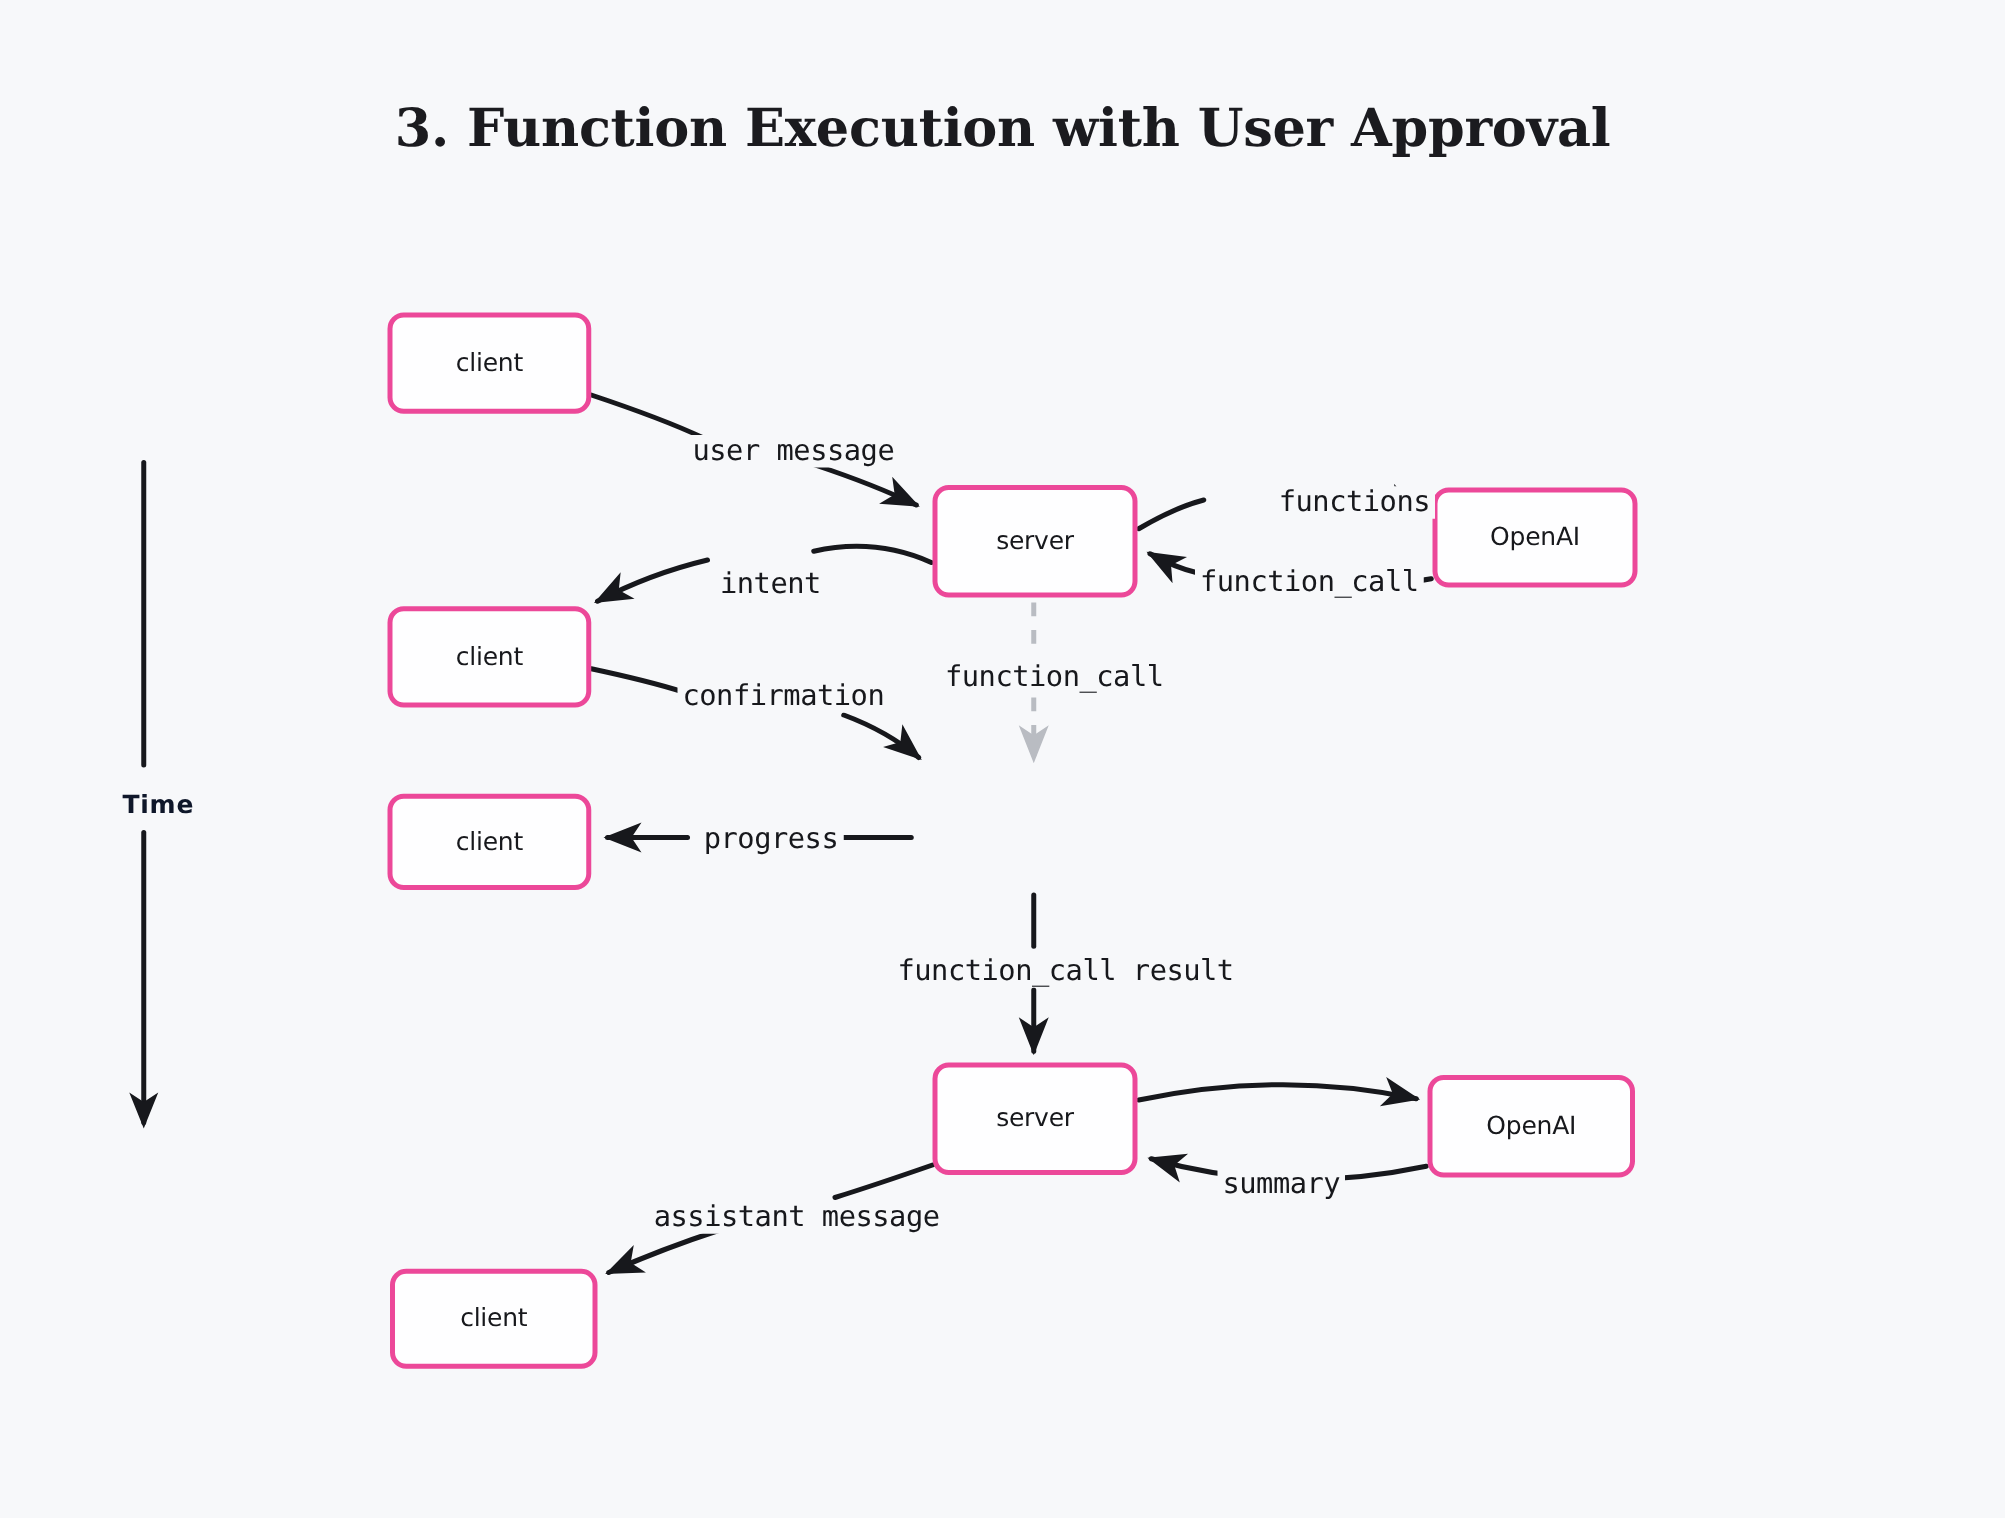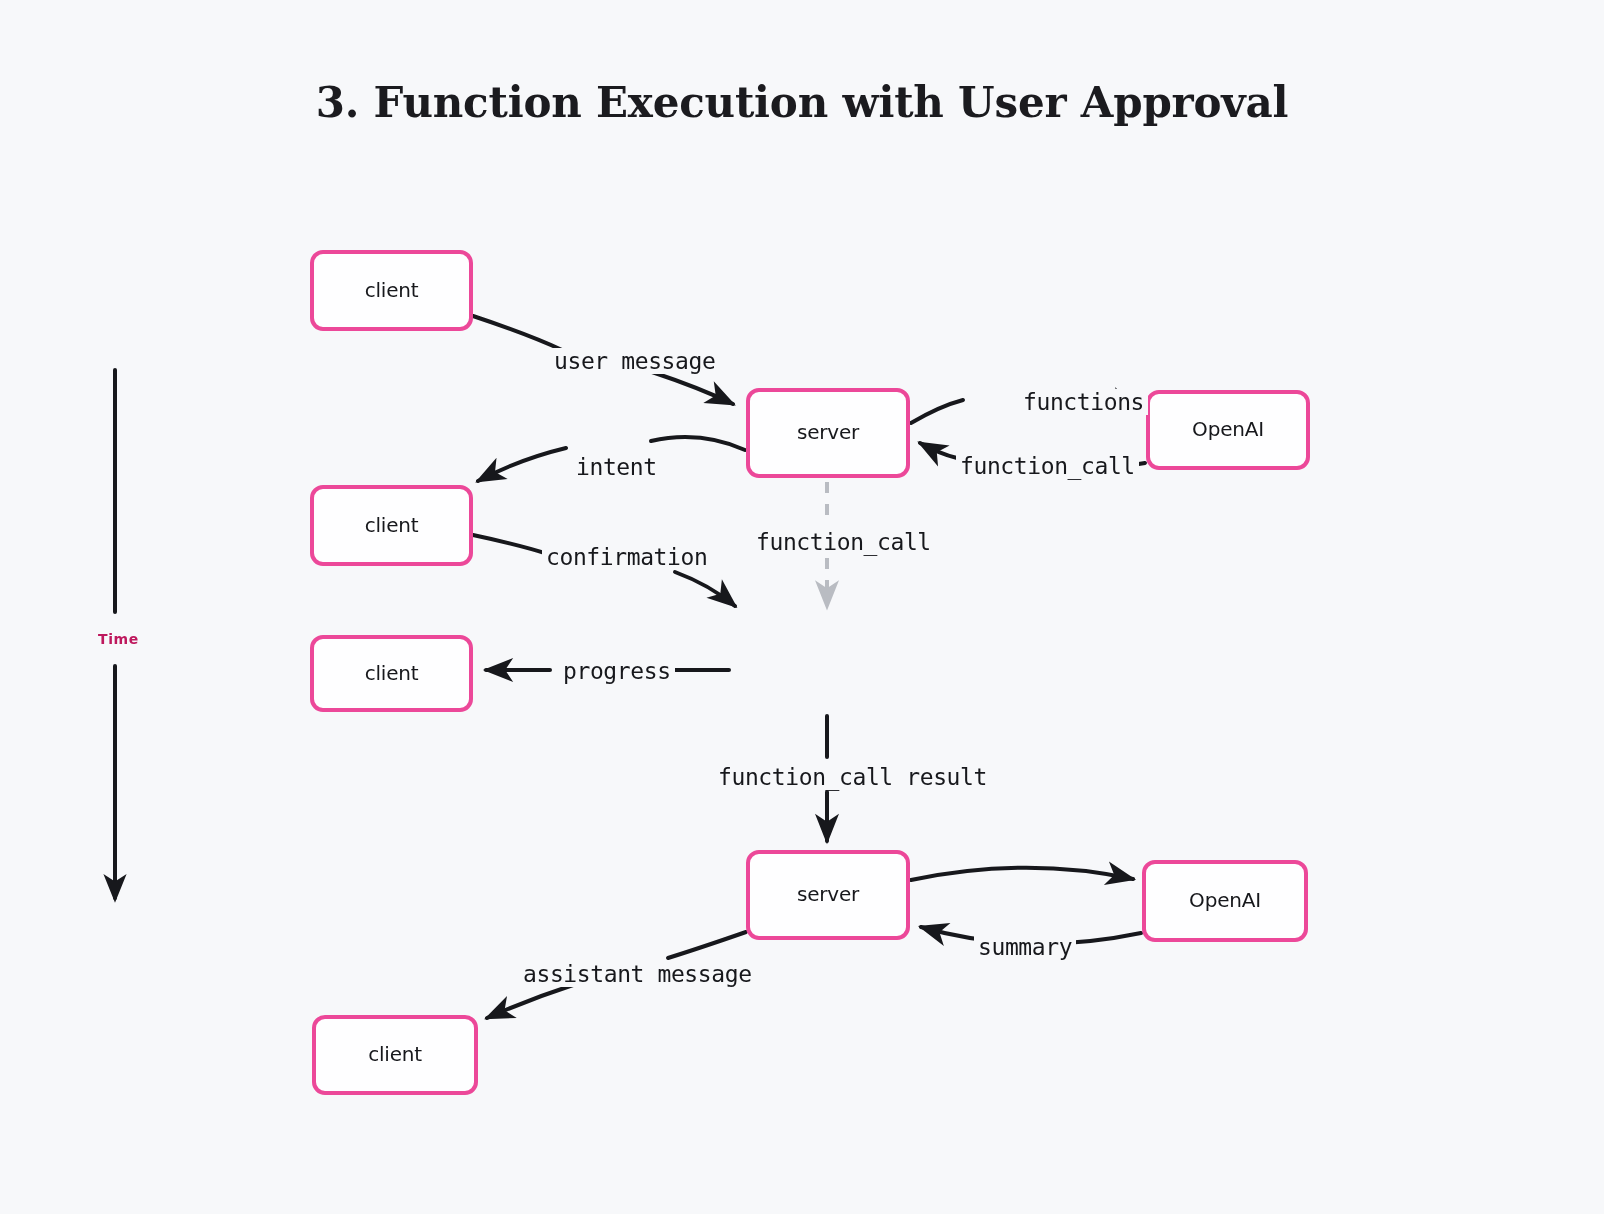--- a/index.html
+++ b/index.html
@@ -66,23 +66,23 @@
     padding: 0 4px;
   }
   .edge-label.dim {
     color: #17181c;
   }
   
   .time-label {
     position: absolute;
     font-family: "DejaVu Sans", sans-serif;
     font-weight: 700;
-    font-size: 14px;
+    font-size: 20px;
     letter-spacing: 0.6px;
-    color: #be185d;
+    color: #0f172a;
     background: #f7f8fa;
     padding: 3px 6px;
     white-space: nowrap;
   }
   svg.edges {
     position: absolute;
     left: 0;
     top: 0;
     width: 1604px;
     height: 1214px;

